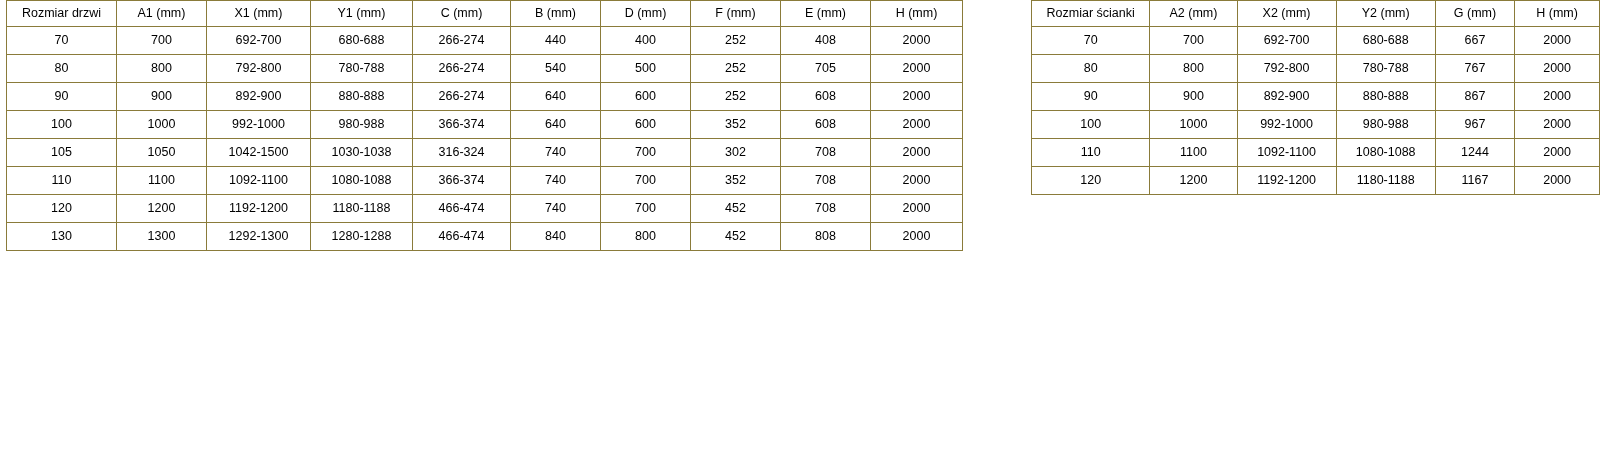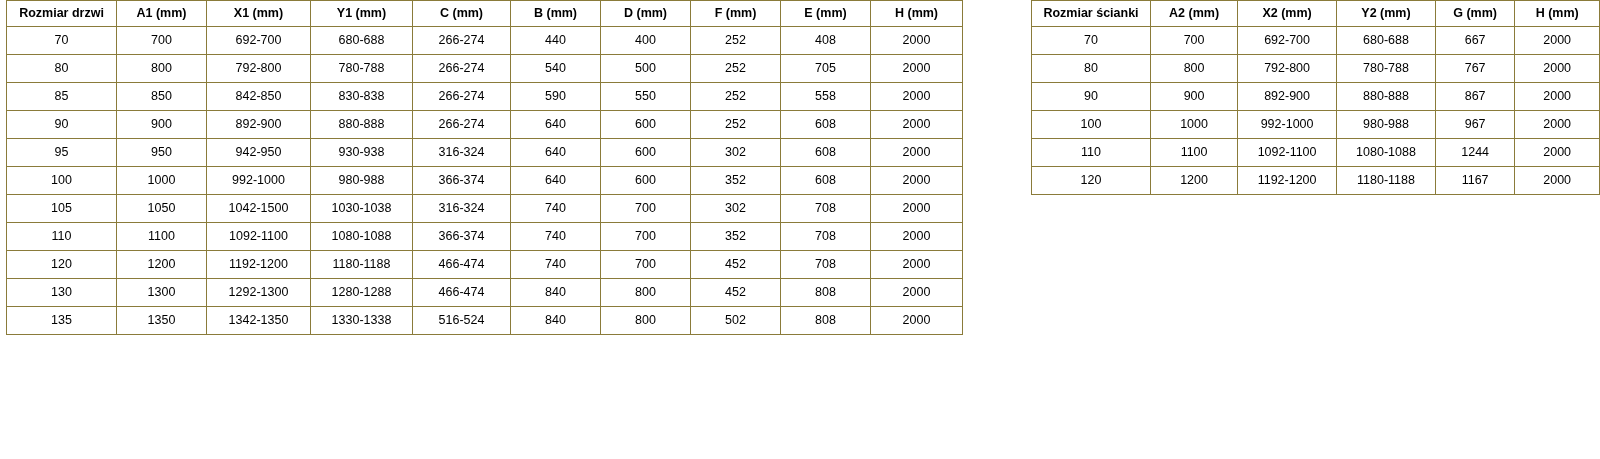--- a/index.html
+++ b/index.html
@@ -35,21 +35,21 @@
     text-align: center;
     vertical-align: middle;
     font-size: 12.5px;
     line-height: 1.1;
     padding: 0;
     height: 28px;
     box-sizing: border-box;
     white-space: nowrap;
   }
   th {
-    font-weight: bold;
+    font-weight: normal;
     height: 26px;
   }
   td {
     font-weight: normal;
   }
   
   #doors-table col.c0 { width: 110px; }
   #doors-table col.c1 { width: 90px; }
   #doors-table col.c2 { width: 104px; }
   #doors-table col.c3 { width: 102px; }
@@ -120,56 +120,32 @@
             <td>792-800</td>
             <td>780-788</td>
             <td>266-274</td>
             <td>540</td>
             <td>500</td>
             <td>252</td>
             <td>705</td>
             <td>2000</td>
           </tr>
           <tr>
-            <td>85</td>
-            <td>850</td>
-            <td>842-850</td>
-            <td>830-838</td>
-            <td>266-274</td>
-            <td>590</td>
-            <td>550</td>
-            <td>252</td>
-            <td>558</td>
-            <td>2000</td>
-          </tr>
-          <tr>
             <td>90</td>
             <td>900</td>
             <td>892-900</td>
             <td>880-888</td>
             <td>266-274</td>
             <td>640</td>
             <td>600</td>
             <td>252</td>
             <td>608</td>
             <td>2000</td>
           </tr>
           <tr>
-            <td>95</td>
-            <td>950</td>
-            <td>942-950</td>
-            <td>930-938</td>
-            <td>316-324</td>
-            <td>640</td>
-            <td>600</td>
-            <td>302</td>
-            <td>608</td>
-            <td>2000</td>
-          </tr>
-          <tr>
             <td>100</td>
             <td>1000</td>
             <td>992-1000</td>
             <td>980-988</td>
             <td>366-374</td>
             <td>640</td>
             <td>600</td>
             <td>352</td>
             <td>608</td>
             <td>2000</td>
@@ -212,32 +188,20 @@
           </tr>
           <tr>
             <td>130</td>
             <td>1300</td>
             <td>1292-1300</td>
             <td>1280-1288</td>
             <td>466-474</td>
             <td>840</td>
             <td>800</td>
             <td>452</td>
-            <td>808</td>
-            <td>2000</td>
-          </tr>
-          <tr>
-            <td>135</td>
-            <td>1350</td>
-            <td>1342-1350</td>
-            <td>1330-1338</td>
-            <td>516-524</td>
-            <td>840</td>
-            <td>800</td>
-            <td>502</td>
             <td>808</td>
             <td>2000</td>
           </tr>
         </tbody>
     </table>
   </div>
 
   <div class="table-wrap" id="wall-table-wrap">
     <table id="wall-table">
       <colgroup>

